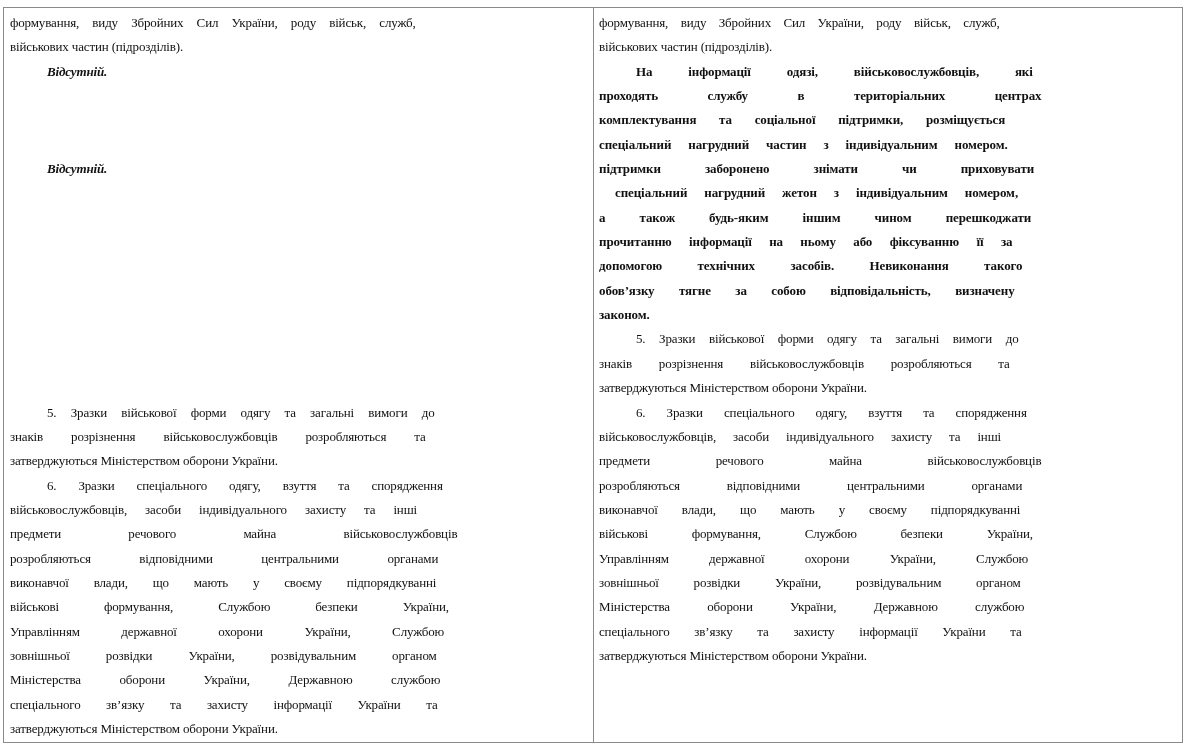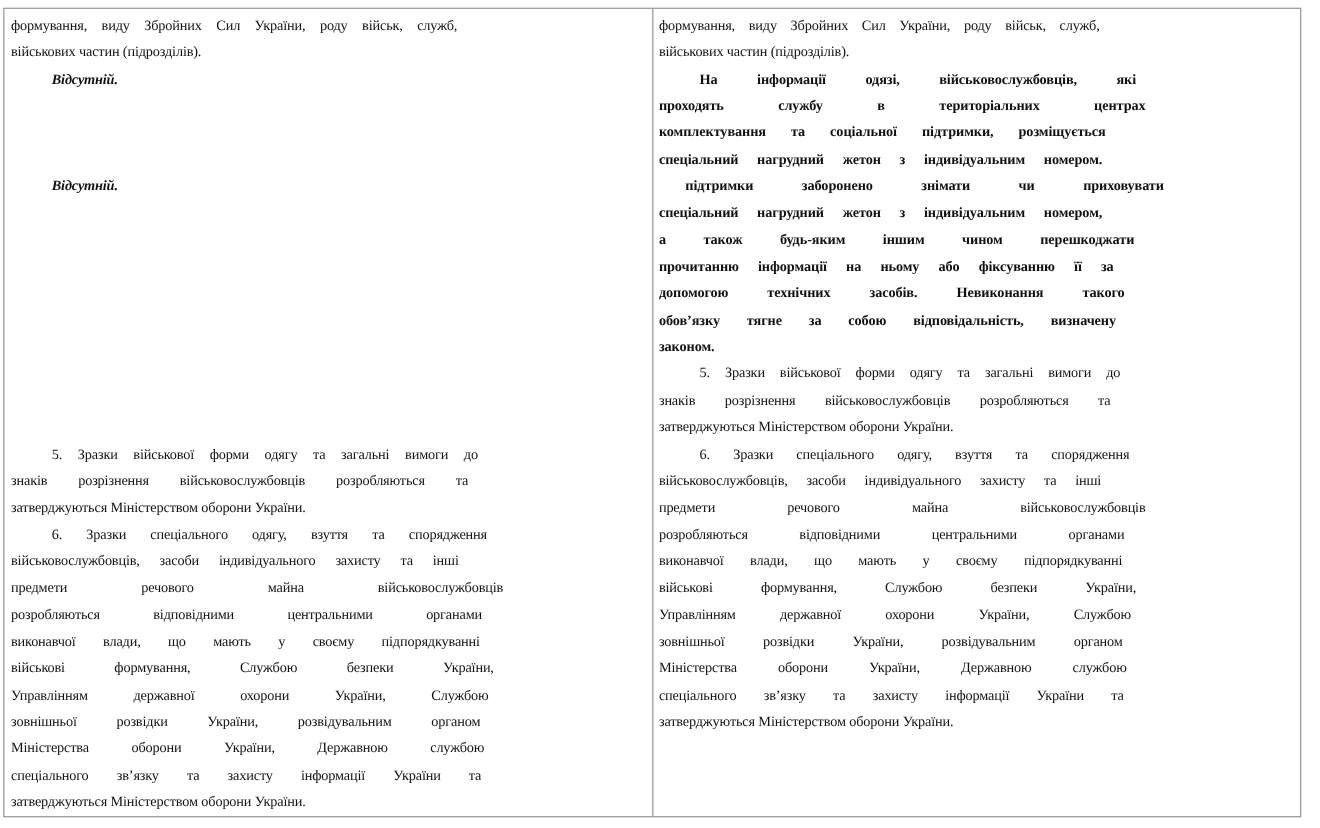--- a/index.html
+++ b/index.html
@@ -105,23 +105,23 @@
       <span class="line" style="white-space: nowrap; text-align: left; text-align-last: left; word-spacing: 35.5352px;">Міністерства оборони України, Державною службою</span>
       <span class="line" style="white-space: nowrap; text-align: left; text-align-last: left; word-spacing: 22.4792px;">спеціального зв’язку та захисту інформації України та</span>
       <span class="line last">затверджуються Міністерством оборони України.</span>
     </div>
   <div class="cell cell-right" id="col-right">
       <span class="line" style="white-space: nowrap; text-align: left; text-align-last: left; word-spacing: 9.35938px;">формування, виду Збройних Сил України, роду військ, служб,</span>
       <span class="line last">військових частин (підрозділів).</span>
       <span class="line indent bold" style="white-space: nowrap; text-align: left; text-align-last: left; word-spacing: 32.7109px;">На інформації одязі, військовослужбовців, які</span>
       <span class="line bold" style="white-space: nowrap; text-align: center; text-align-last: left; word-spacing: 46.3203px;">проходять службу в територіальних центрах</span>
       <span class="line bold" style="white-space: nowrap; text-align: right; text-align-last: left; word-spacing: 19.5938px;">комплектування та соціальної підтримки, розміщується</span>
-      <span class="line bold" style="white-space: nowrap; text-align: left; text-align-last: left; word-spacing: 13.8562px;">спеціальний нагрудний жетон з індивідуальним номером.</span>
-      <span class="line bold" style="white-space: nowrap; text-align: right; text-align-last: left; word-spacing: 40.9023px; margin-left: 24px;">підтримки заборонено знімати чи приховувати</span>
-      <span class="line bold" style="white-space: nowrap; text-align: left; text-align-last: left; word-spacing: 13.8562px;">спеціальний нагрудний жетон з індивідуальним номером,</span>
+      <span class="line bold" style="white-space: nowrap; text-align: left; text-align-last: left; word-spacing: 13.8562px;">спеціальний нагрудний частин з індивідуальним номером.</span>
+      <span class="line bold" style="white-space: nowrap; text-align: right; text-align-last: left; word-spacing: 40.9023px;">підтримки заборонено знімати чи приховувати</span>
+      <span class="line bold" style="white-space: nowrap; text-align: left; text-align-last: left; word-spacing: 13.8562px; margin-left: 16px;">спеціальний нагрудний жетон з індивідуальним номером,</span>
       <span class="line bold" style="white-space: nowrap; text-align: left; text-align-last: left; word-spacing: 30.9469px;">а також будь-яким іншим чином перешкоджати</span>
       <span class="line bold" style="white-space: nowrap; text-align: left; text-align-last: left; word-spacing: 14.2768px;">прочитанню інформації на ньому або фіксуванню її за</span>
       <span class="line bold" style="white-space: nowrap; text-align: left; text-align-last: left; word-spacing: 32.3125px;">допомогою технічних засобів. Невиконання такого</span>
       <span class="line bold" style="white-space: nowrap; text-align: center; text-align-last: left; word-spacing: 21.2719px;">обов’язку тягне за собою відповідальність, визначену</span>
       <span class="line last bold">законом.</span>
       <span class="line indent" style="white-space: nowrap; text-align: left; text-align-last: left; word-spacing: 10.5039px;">5. Зразки військової форми одягу та загальні вимоги до</span>
       <span class="line" style="white-space: nowrap; text-align: left; text-align-last: left; word-spacing: 23.6797px;">знаків розрізнення військовослужбовців розробляються та</span>
       <span class="line last">затверджуються Міністерством оборони України.</span>
       <span class="line indent" style="white-space: nowrap; text-align: left; text-align-last: left; word-spacing: 18.0052px;">6. Зразки спеціального одягу, взуття та спорядження</span>
       <span class="line" style="white-space: nowrap; text-align: left; text-align-last: left; word-spacing: 13.9531px;">військовослужбовців, засоби індивідуального захисту та інші</span>

